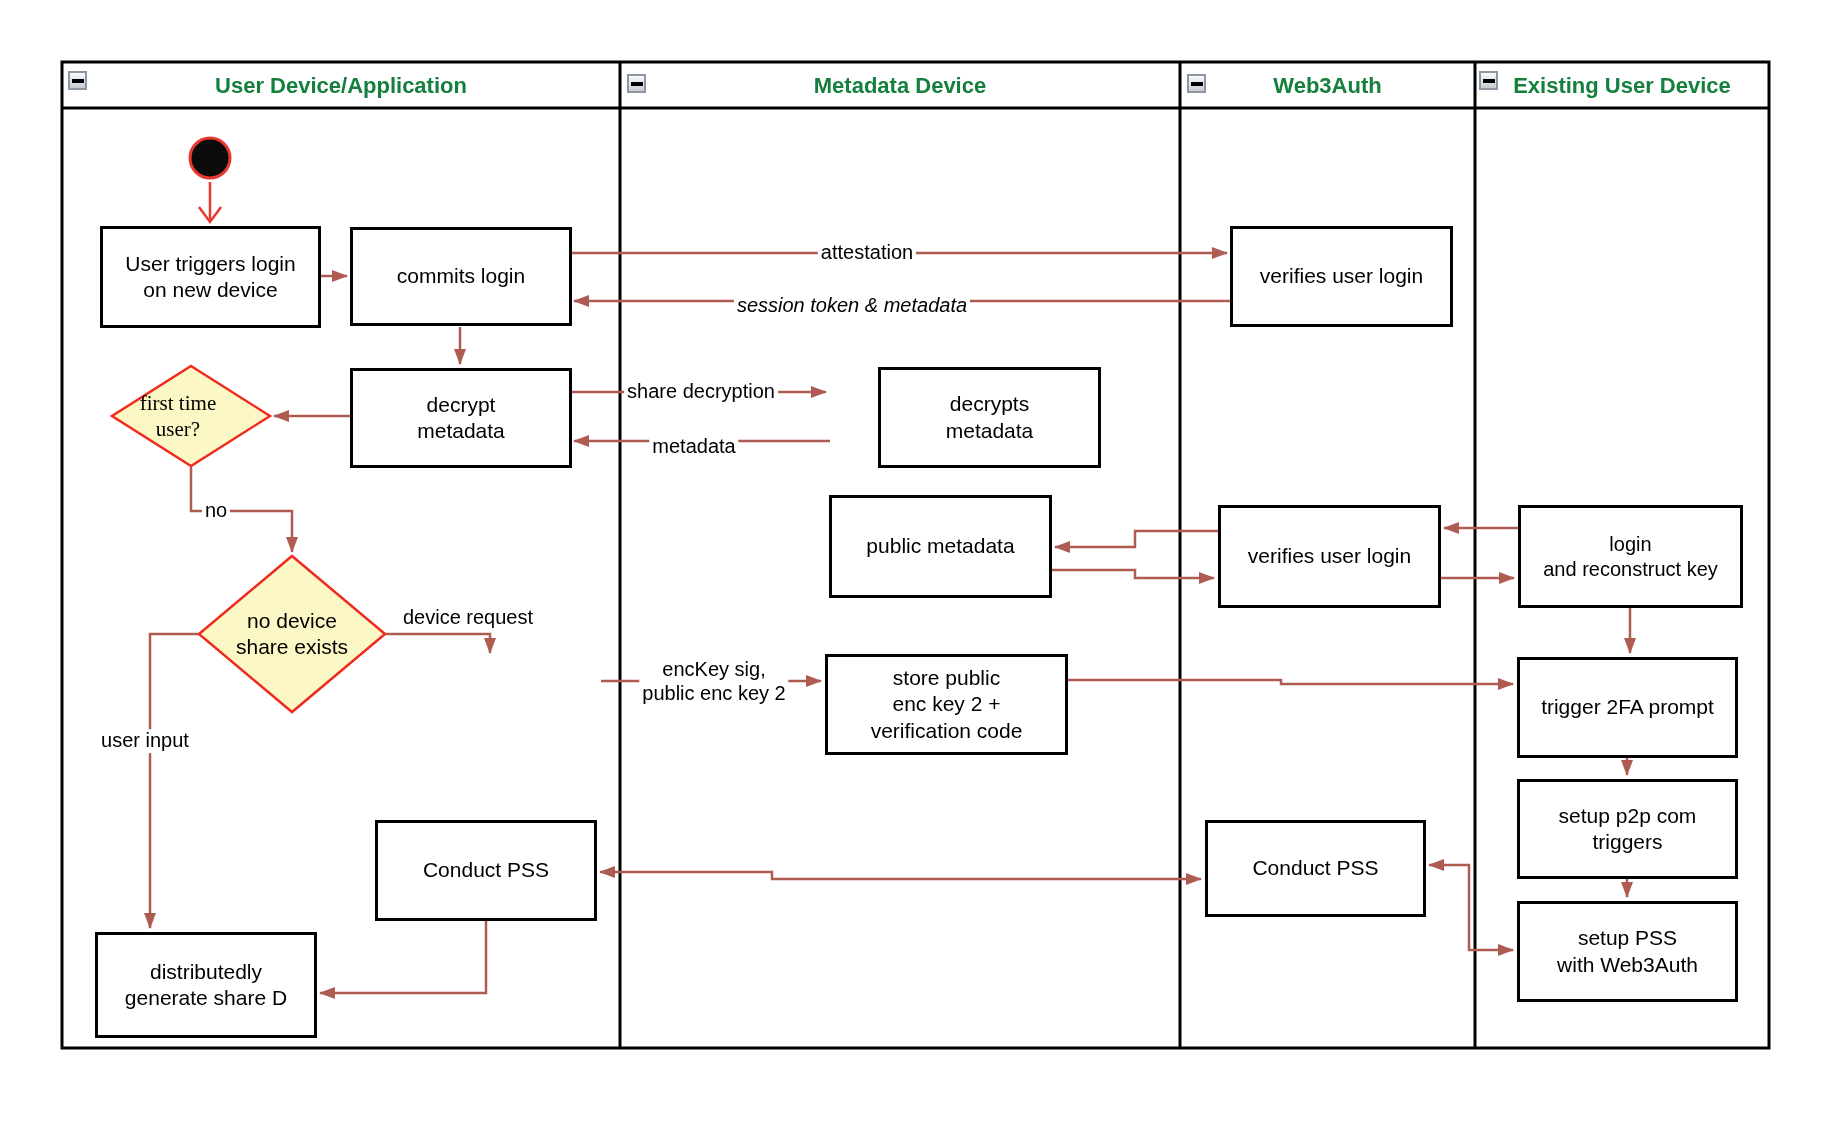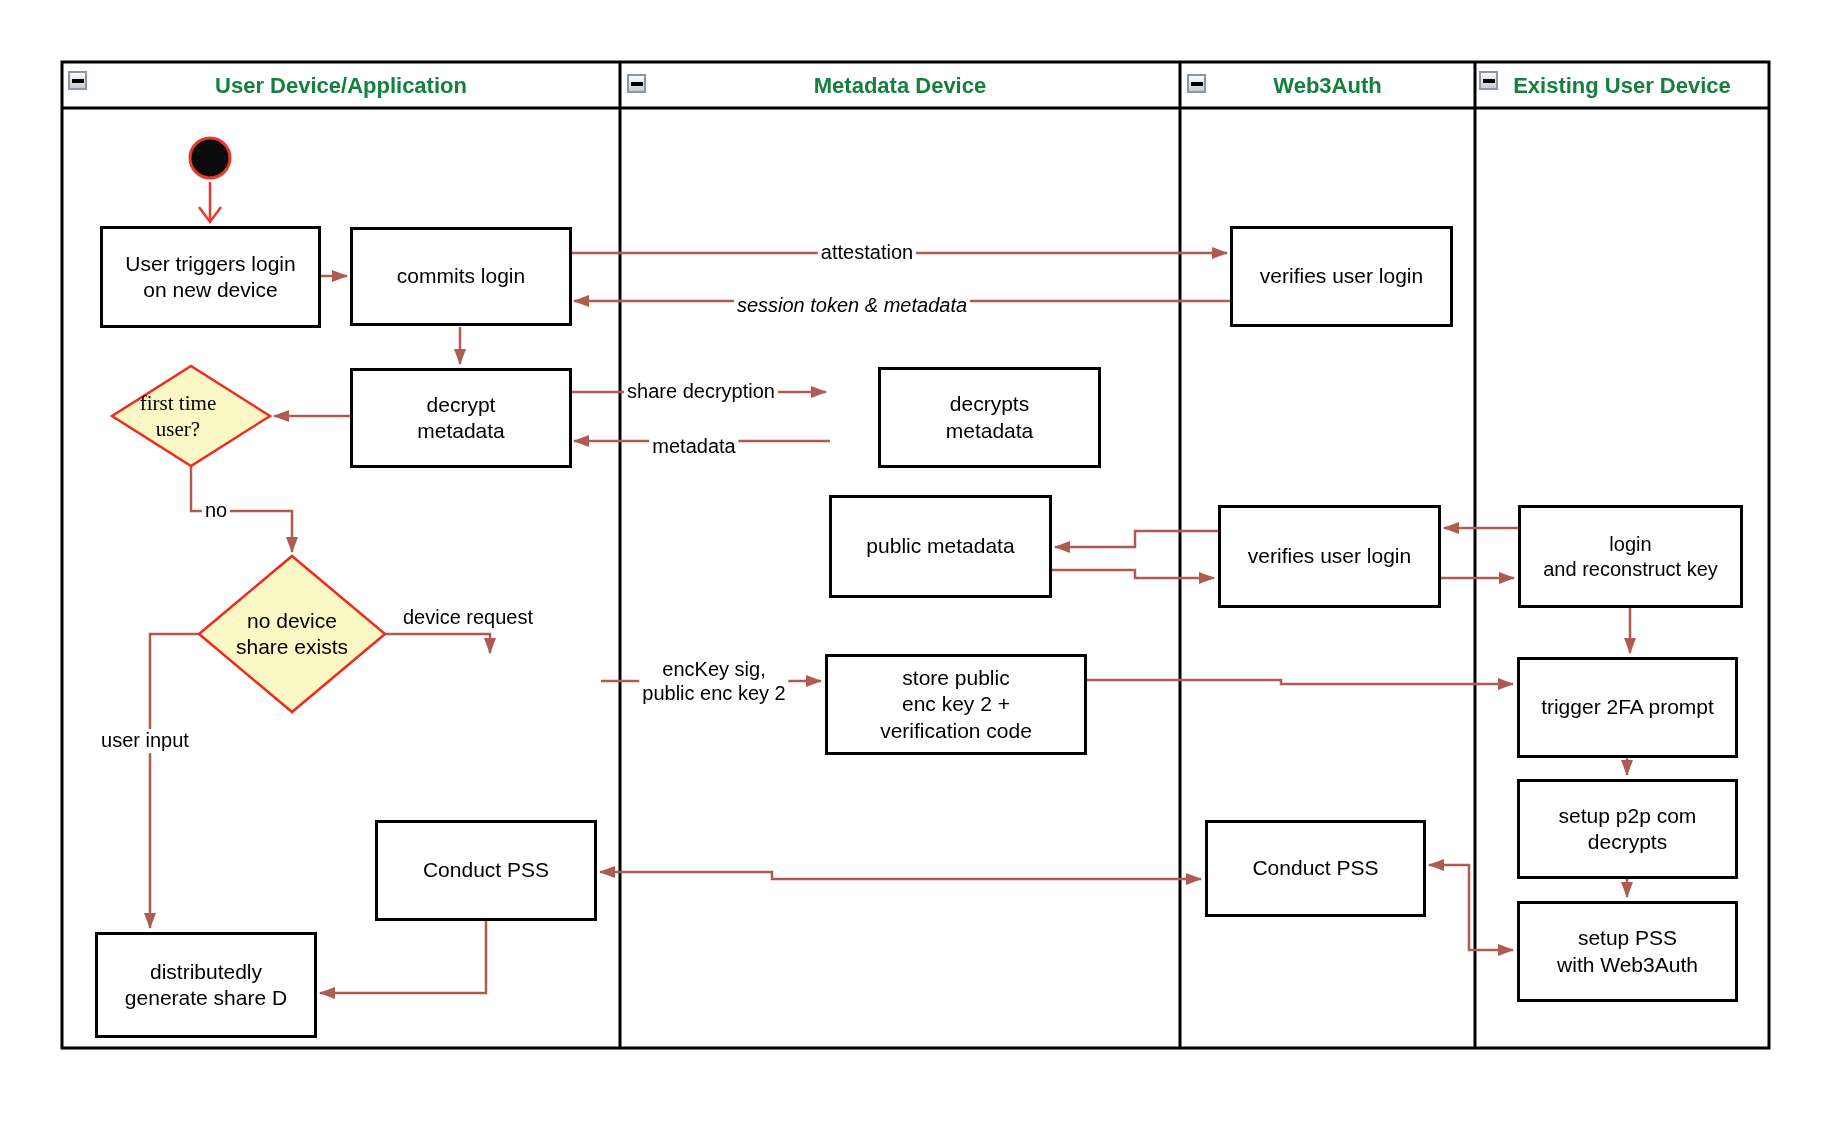--- a/index.html
+++ b/index.html
@@ -95,33 +95,33 @@
   <div class="node" style="left:350px;top:227px;width:222px;height:99px;">commits login</div>
   <div class="node" style="left:350px;top:368px;width:222px;height:100px;">decrypt
 metadata</div>
   <div class="node" style="left:375px;top:820px;width:222px;height:101px;">Conduct PSS</div>
   <div class="node" style="left:95px;top:932px;width:222px;height:106px;">distributedly
 generate share D</div>
 
   <div class="node" style="left:830px;top:367px;width:223px;height:101px;margin-left:48px;">decrypts
 metadata</div>
   <div class="node" style="left:829px;top:495px;width:223px;height:103px;">public metadata</div>
-  <div class="node" style="left:825px;top:654px;width:262px;height:101px;">store public
+  <div class="node" style="left:825px;top:654px;width:243px;height:101px;">store public
 enc key 2 +
 verification code</div>
 
   <div class="node" style="left:1230px;top:226px;width:223px;height:101px;">verifies user login</div>
   <div class="node" style="left:1218px;top:505px;width:223px;height:103px;">verifies user login</div>
   <div class="node" style="left:1205px;top:820px;width:221px;height:97px;">Conduct PSS</div>
 
   <div class="node" style="left:1518px;top:505px;width:225px;height:103px;font-size:20px;">login
 and reconstruct key</div>
   <div class="node" style="left:1517px;top:657px;width:221px;height:101px;">trigger 2FA prompt</div>
   <div class="node" style="left:1517px;top:779px;width:221px;height:100px;">setup p2p com
-decrypts</div>
+triggers</div>
   <div class="node" style="left:1517px;top:901px;width:221px;height:101px;">setup PSS
 with Web3Auth</div>
 
   <div class="dtext" style="left:99px;top:376px;width:158px;height:80px;font-family:Liberation Serif, serif;">first time
 user?</div>
   <div class="dtext" style="left:199px;top:566px;width:186px;height:136px;">no device
 share exists</div>
 
   <div class="elabel" style="left:867px;top:253px;">attestation</div>
   <div class="elabel" style="left:852px;top:306px;font-style:italic;">session token &amp; metadata</div>

